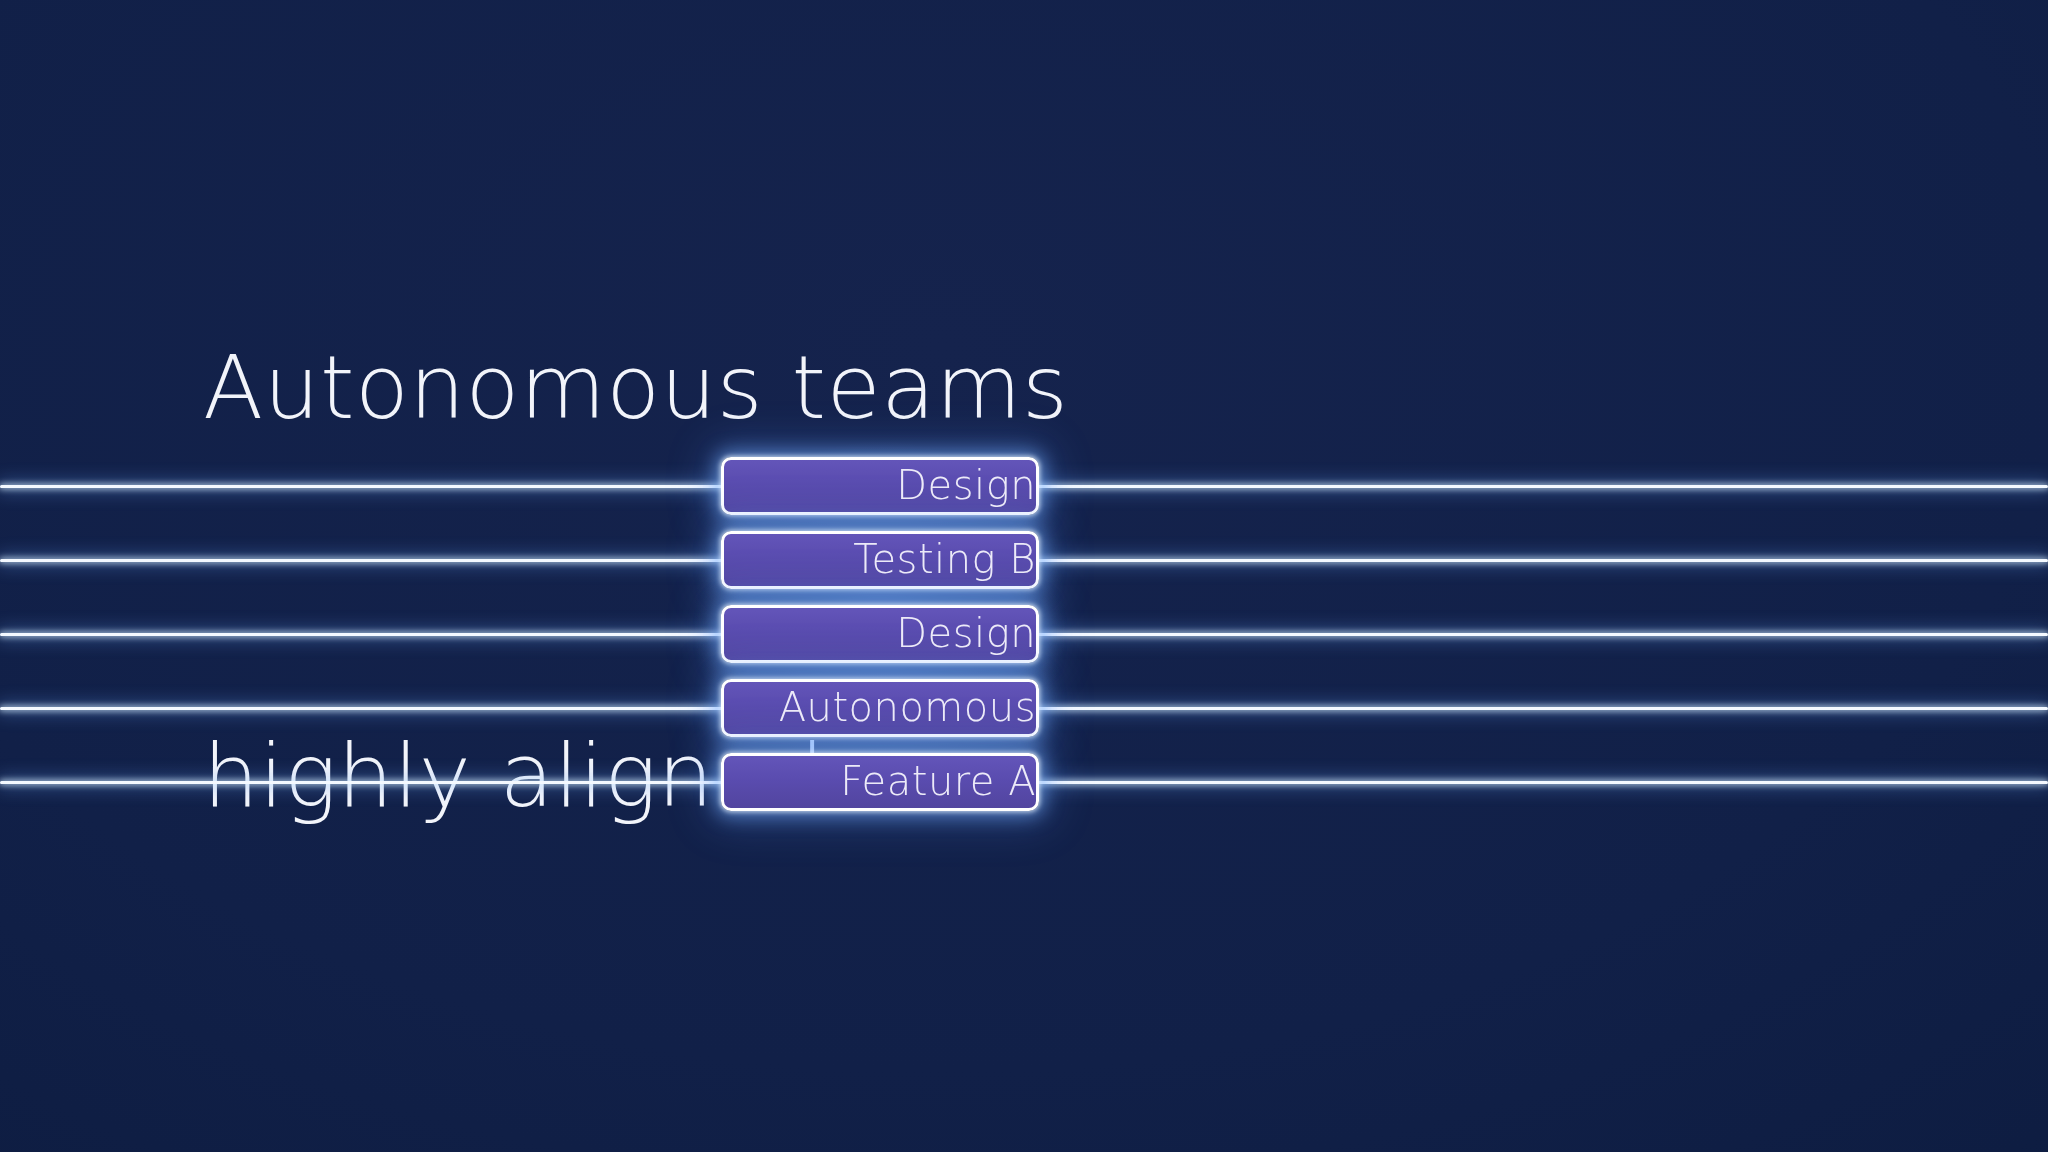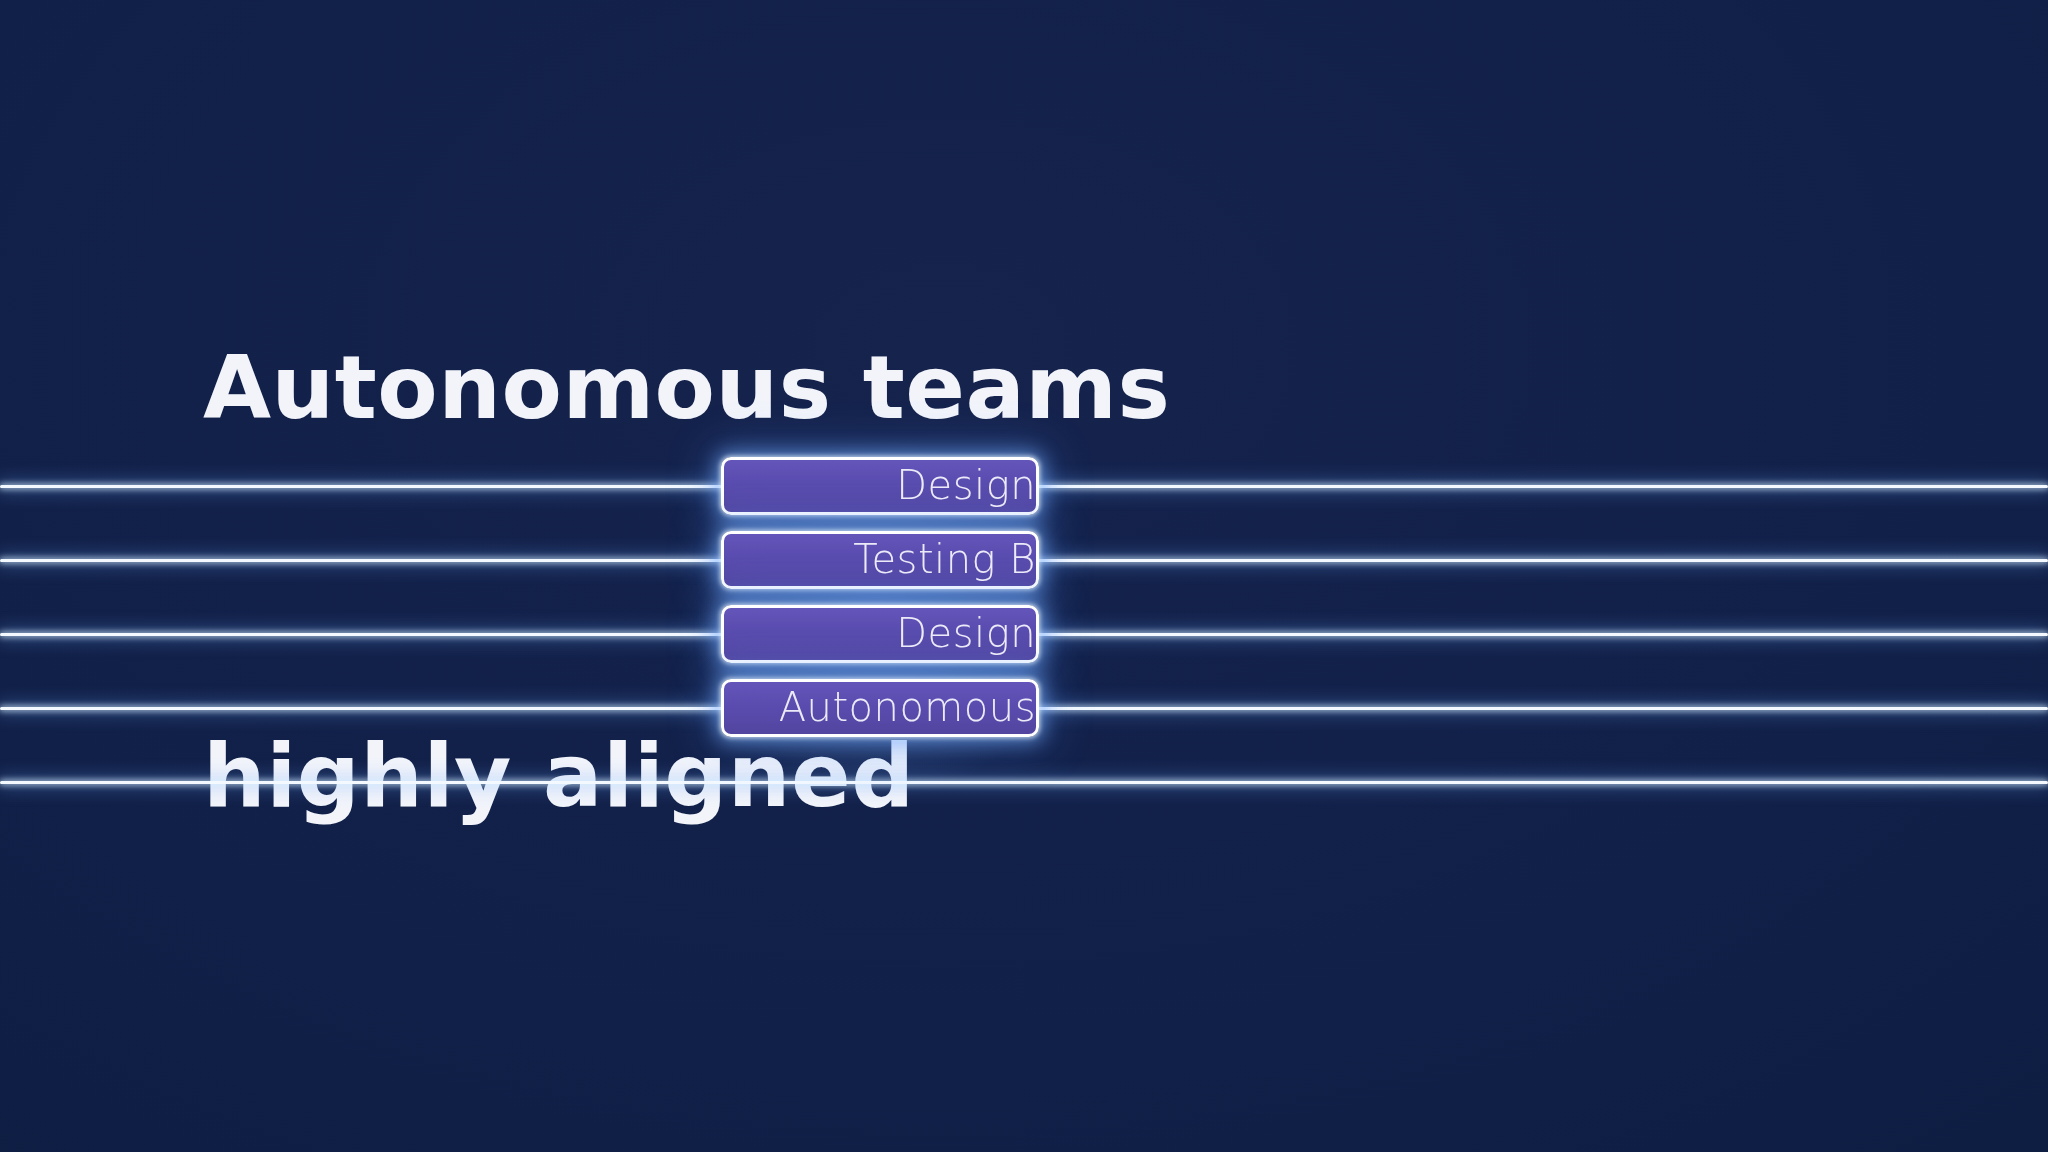--- a/index.html
+++ b/index.html
@@ -26,21 +26,21 @@
     position:absolute;
     left:203px; top:64px;
     margin:0;
     font-size:88px;
     font-weight:200;
     line-height:1.47;
     letter-spacing:0.5px;
     color:var(--title-text,#f2f4fa);
     white-space:pre;
   }
-  .title .tline{display:block;font-weight:bold;}
+  .title .tline{display:block;}
 
   
   .hline{
     position:absolute;
     left:0; right:0;
     height:3px;
     background:var(--line-white,#f4f9ff);
     border-radius:2px;
     box-shadow:
       0 0 6px 1px rgba(215,238,255,0.85),
@@ -119,15 +119,18 @@
     </div>
     <div class="team-box">
       <span class="team-label">Testing B</span>
     </div>
     <div class="team-box">
       <span class="team-label">Design</span>
     </div>
     <div class="team-box">
       <span class="team-label">Autonomous</span>
     </div>
+    <div class="team-box">
+      <span class="team-label">Feature A</span>
+    </div>
   </div>
 
 </div>
 
 </body></html>

